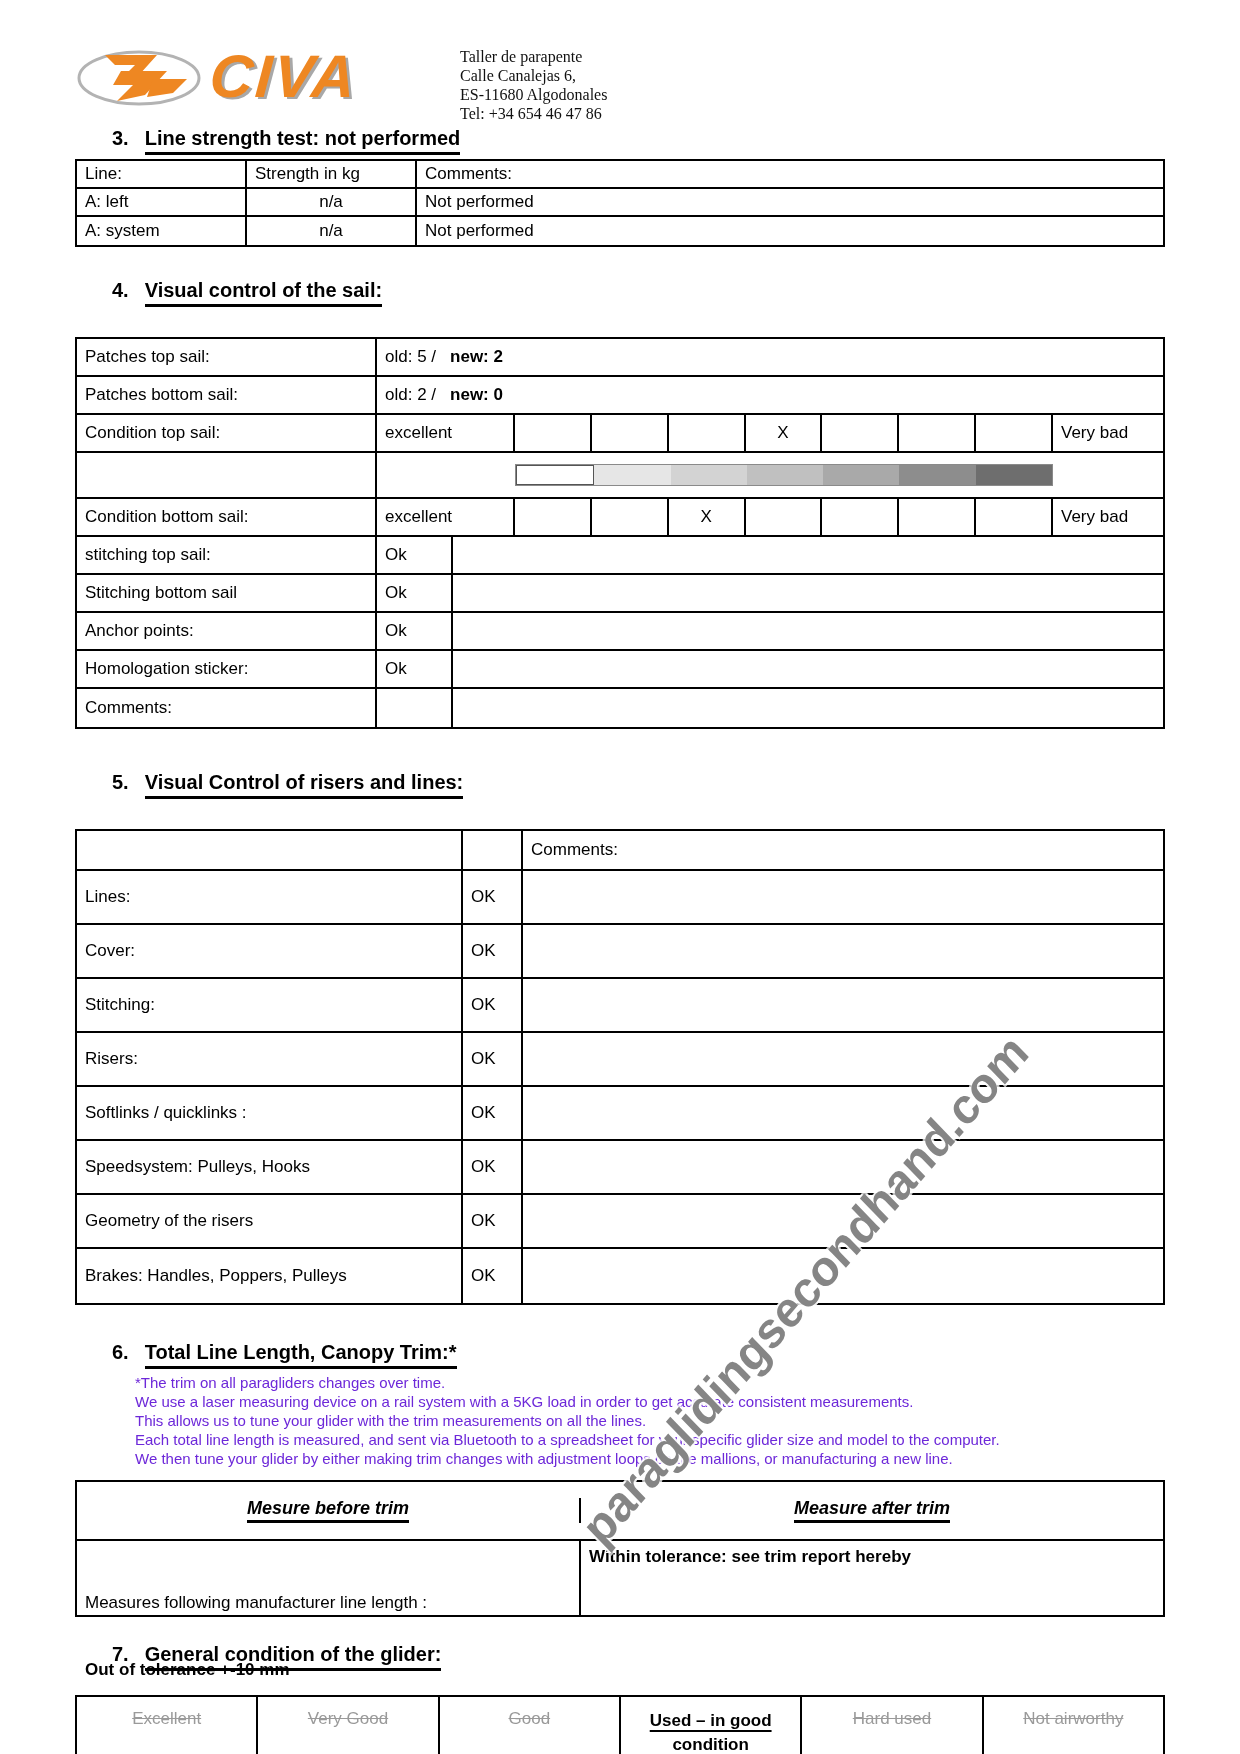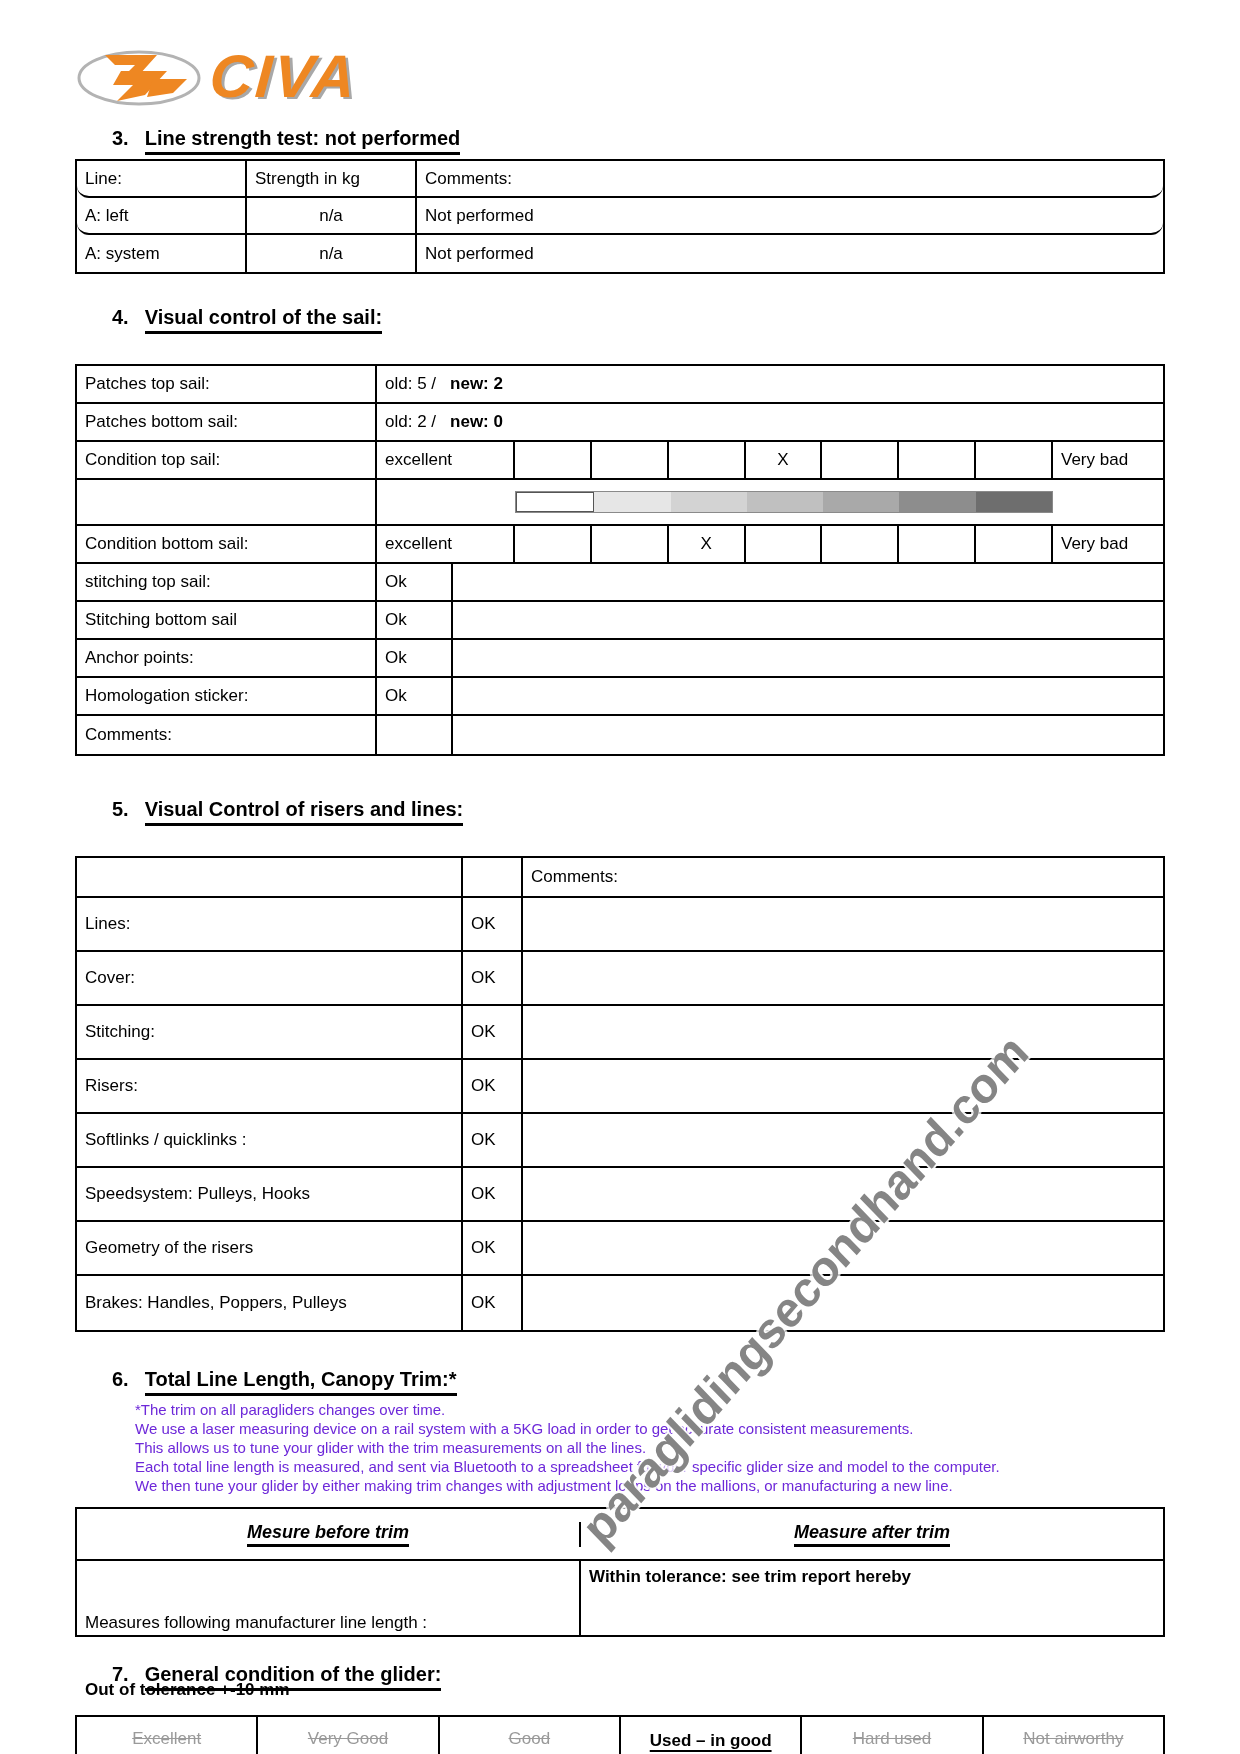--- a/index.html
+++ b/index.html
@@ -24,21 +24,21 @@
   
   .tbl{border:2px solid #000;width:1090px;box-sizing:border-box;}
   .trow{display:flex;border-bottom:2px solid #000;box-sizing:border-box;}
   .trow:last-child{border-bottom:none;}
   .cell{box-sizing:border-box;border-right:2px solid #000;display:flex;align-items:center;
         padding:0 8px;font-size:17px;}
   .cell.last{border-right:none;}
   .cell.center{justify-content:center;}
 
   
-  .t3 .trow{height:37px;border-radius:12px;}
+  .t3 .trow{height:28px;}
   .t3 .c1{flex:0 0 170px;}
   .t3 .c2{flex:0 0 170px;}
   .t3 .c3{flex:1;}
 
   
   .t4 .trow{height:38px;}
   .t4 .lab{flex:0 0 300px;}
   .t4 .val{flex:1;}
   .t4 .exc{flex:0 0 138px;}
   .t4 .sc{flex:1;justify-content:center;padding:0;}
@@ -56,21 +56,21 @@
   .t5 .trow{height:54px;}
   .t5 .hrow{height:40px;}
   .t5 .lab{flex:0 0 386px;}
   .t5 .okc{flex:0 0 60px;}
   .t5 .com{flex:1;}
 
   
   .notes{margin-left:60px;font-size:15px;line-height:19px;color:#6d28d9;}
 
   
-  .t6 .hrow{height:52px;align-items:center;}
+  .t6 .hrow{height:59px;align-items:center;}
   .t6 .drow{height:74px;}
   .t6 .c1{flex:0 0 504px;flex-direction:column;align-items:flex-start;justify-content:flex-start;padding-top:6px;}
   .t6 .c2{flex:1;align-items:flex-start;padding-top:6px;}
   .t6 .hcell{justify-content:center;font-weight:bold;font-style:italic;font-size:18px;}
   .t6 .hcell span{border-bottom:3px solid #000;padding-bottom:1px;}
   .t6 .line{line-height:23px;margin-top:44px;}
 
   
   .t7 .trow{height:66px;}
   .t7 .cell{flex:1;justify-content:center;align-items:flex-start;padding-top:12px;text-align:center;}
@@ -101,20 +101,26 @@
 
     <div class="hdr">
       <div class="logo-group">
         <svg class="logo-mark" viewBox="0 0 135 64">
           <ellipse cx="64" cy="33" rx="60" ry="26" fill="none" stroke="#b3b3b3" stroke-width="3"></ellipse>
           <path d="M30 10 L82 10 L64 30 L50 30 L60 20 L40 20 Z" fill="#EE8722"></path>
           <path d="M46 26 L92 26 L70 50 L42 56 L58 40 L38 40 Z" fill="#EE8722"></path>
           <path d="M78 34 L112 34 L98 48 L72 52 Z" fill="#EE8722"></path>
         </svg>
         <div class="brand-text">CIVA</div>
+      </div>
+      <div class="addr">
+        <div>Taller de parapente</div>
+        <div>Calle Canalejas 6,</div>
+        <div>ES-11680 Algodonales</div>
+        <div>Tel: +34 654 46 47 86</div>
       </div>
     </div>
 
     <div class="heading mt1">
       <span class="h-num">3.</span>
       <span class="h-text">Line strength test: not performed</span>
     </div>
     <div class="tbl t3 mt2">
       <div class="trow">
         <div class="cell c1">Line:</div>

